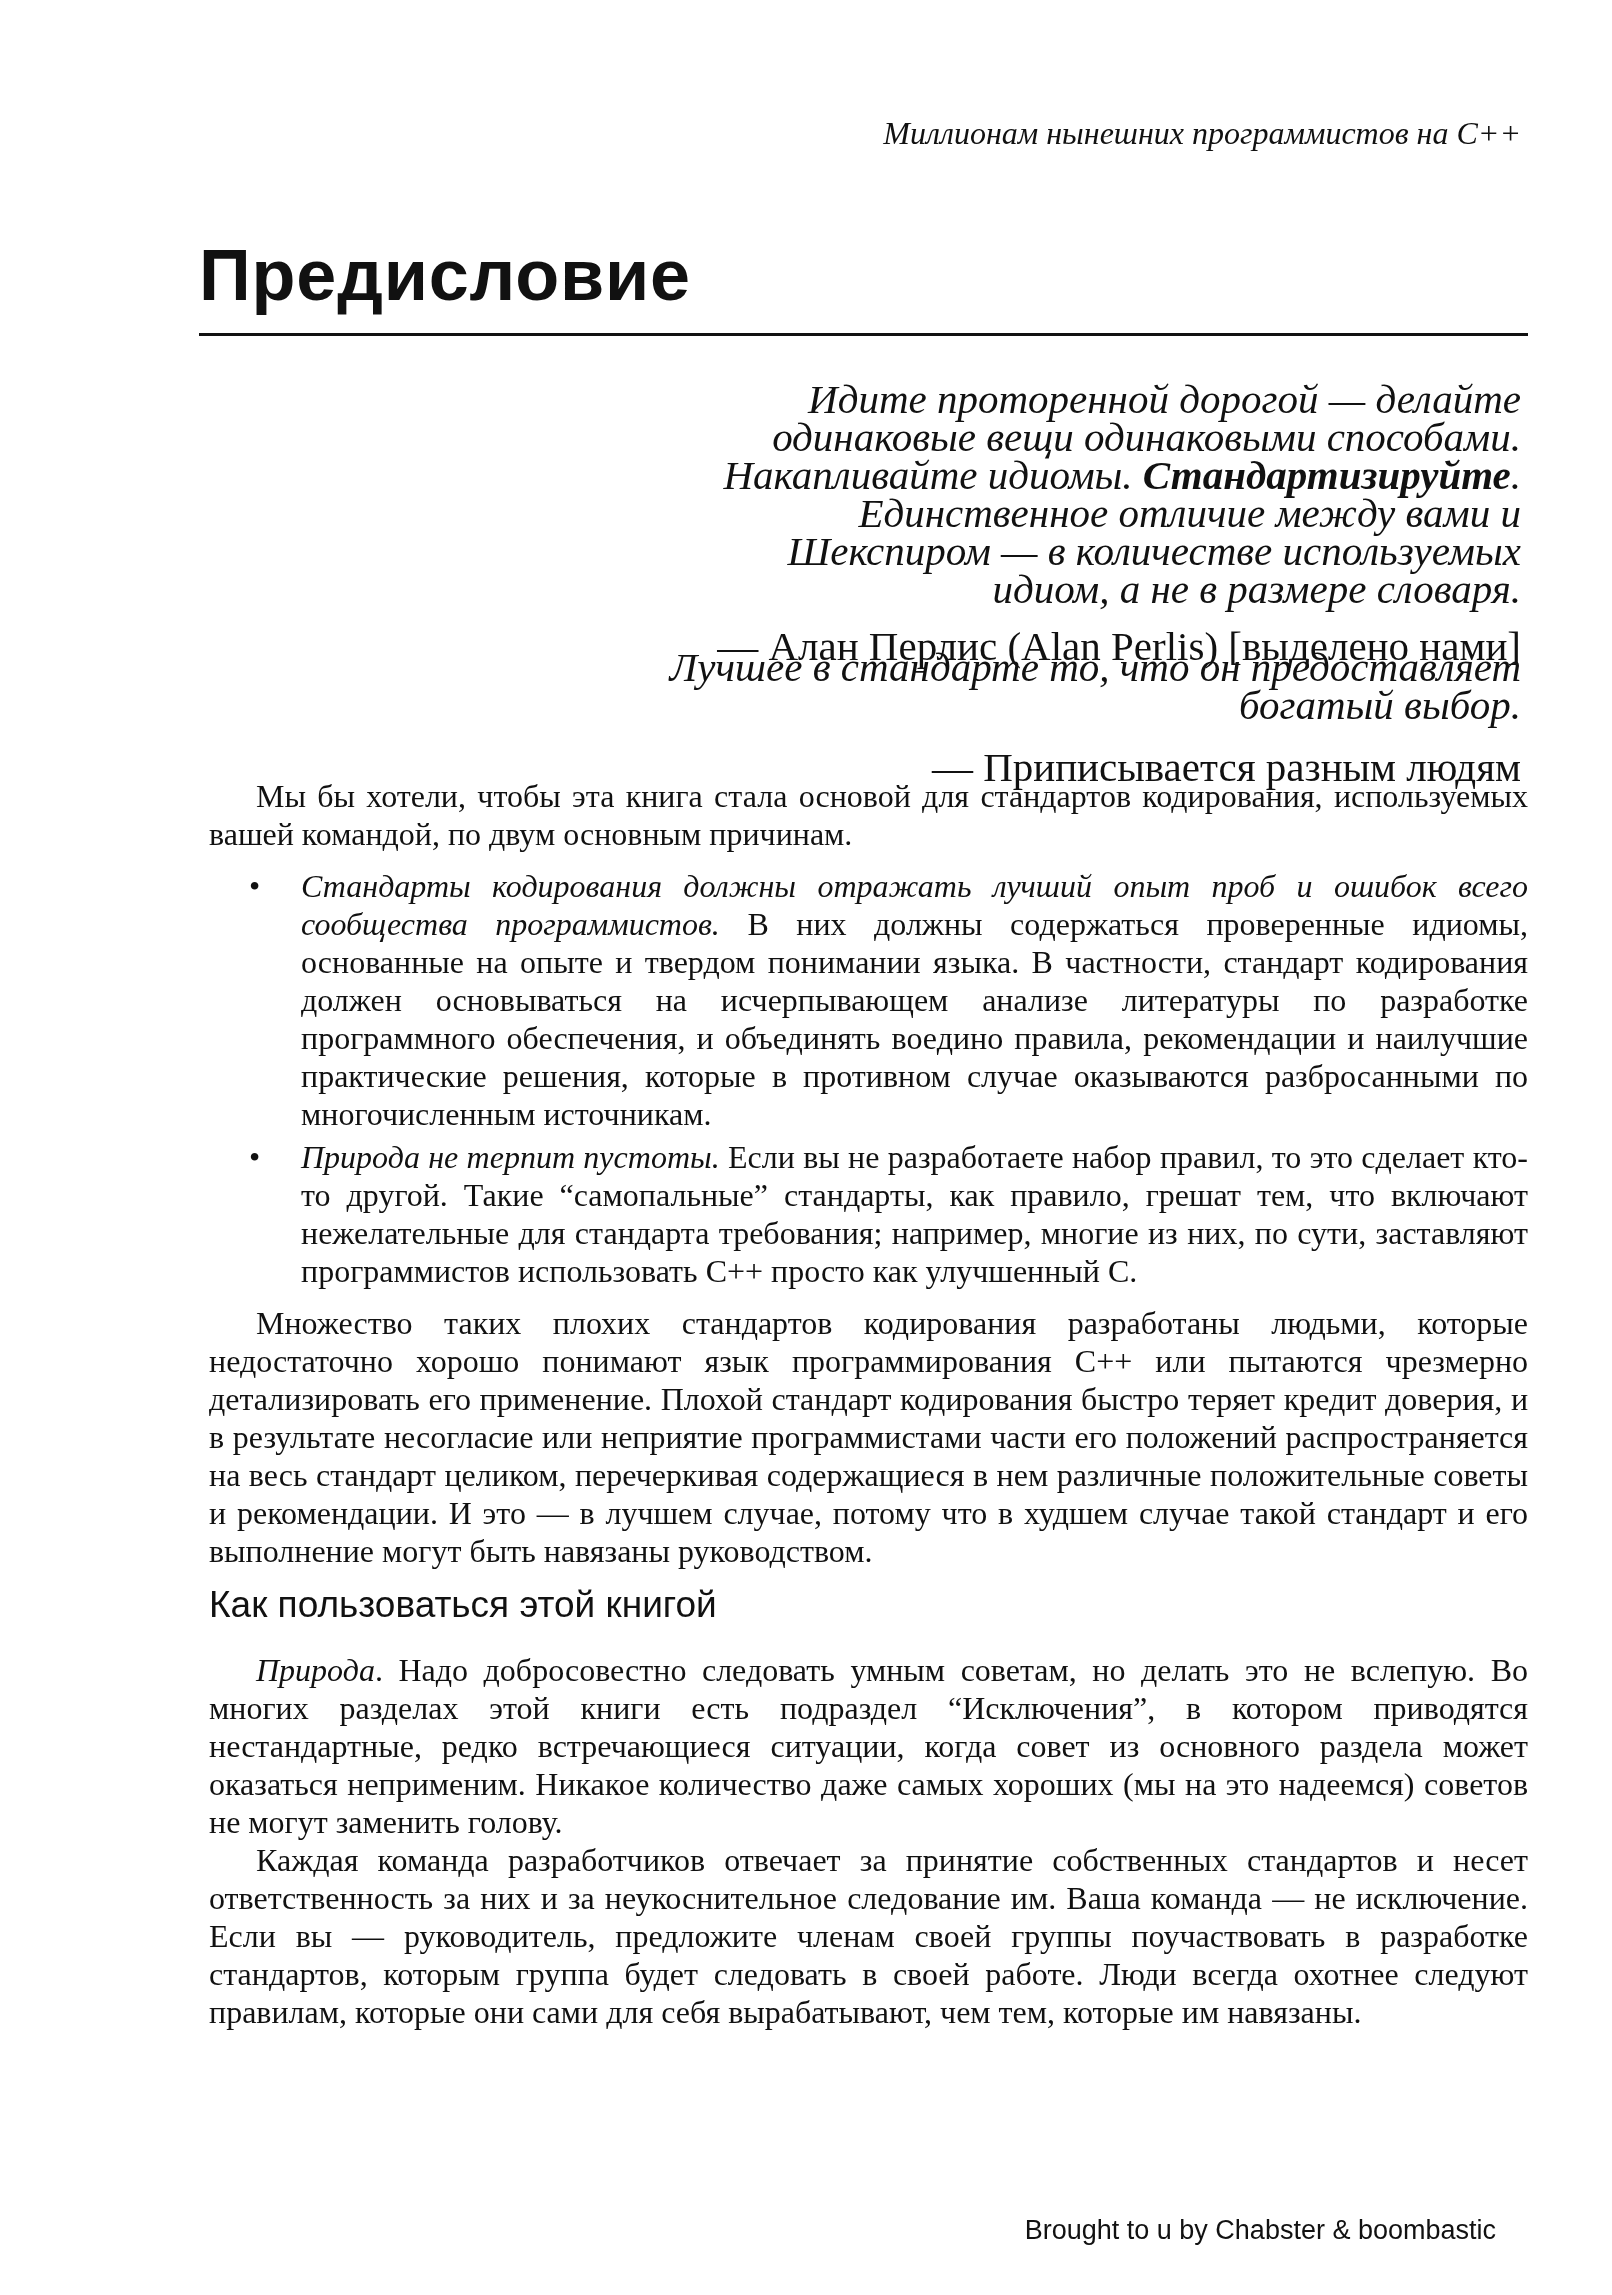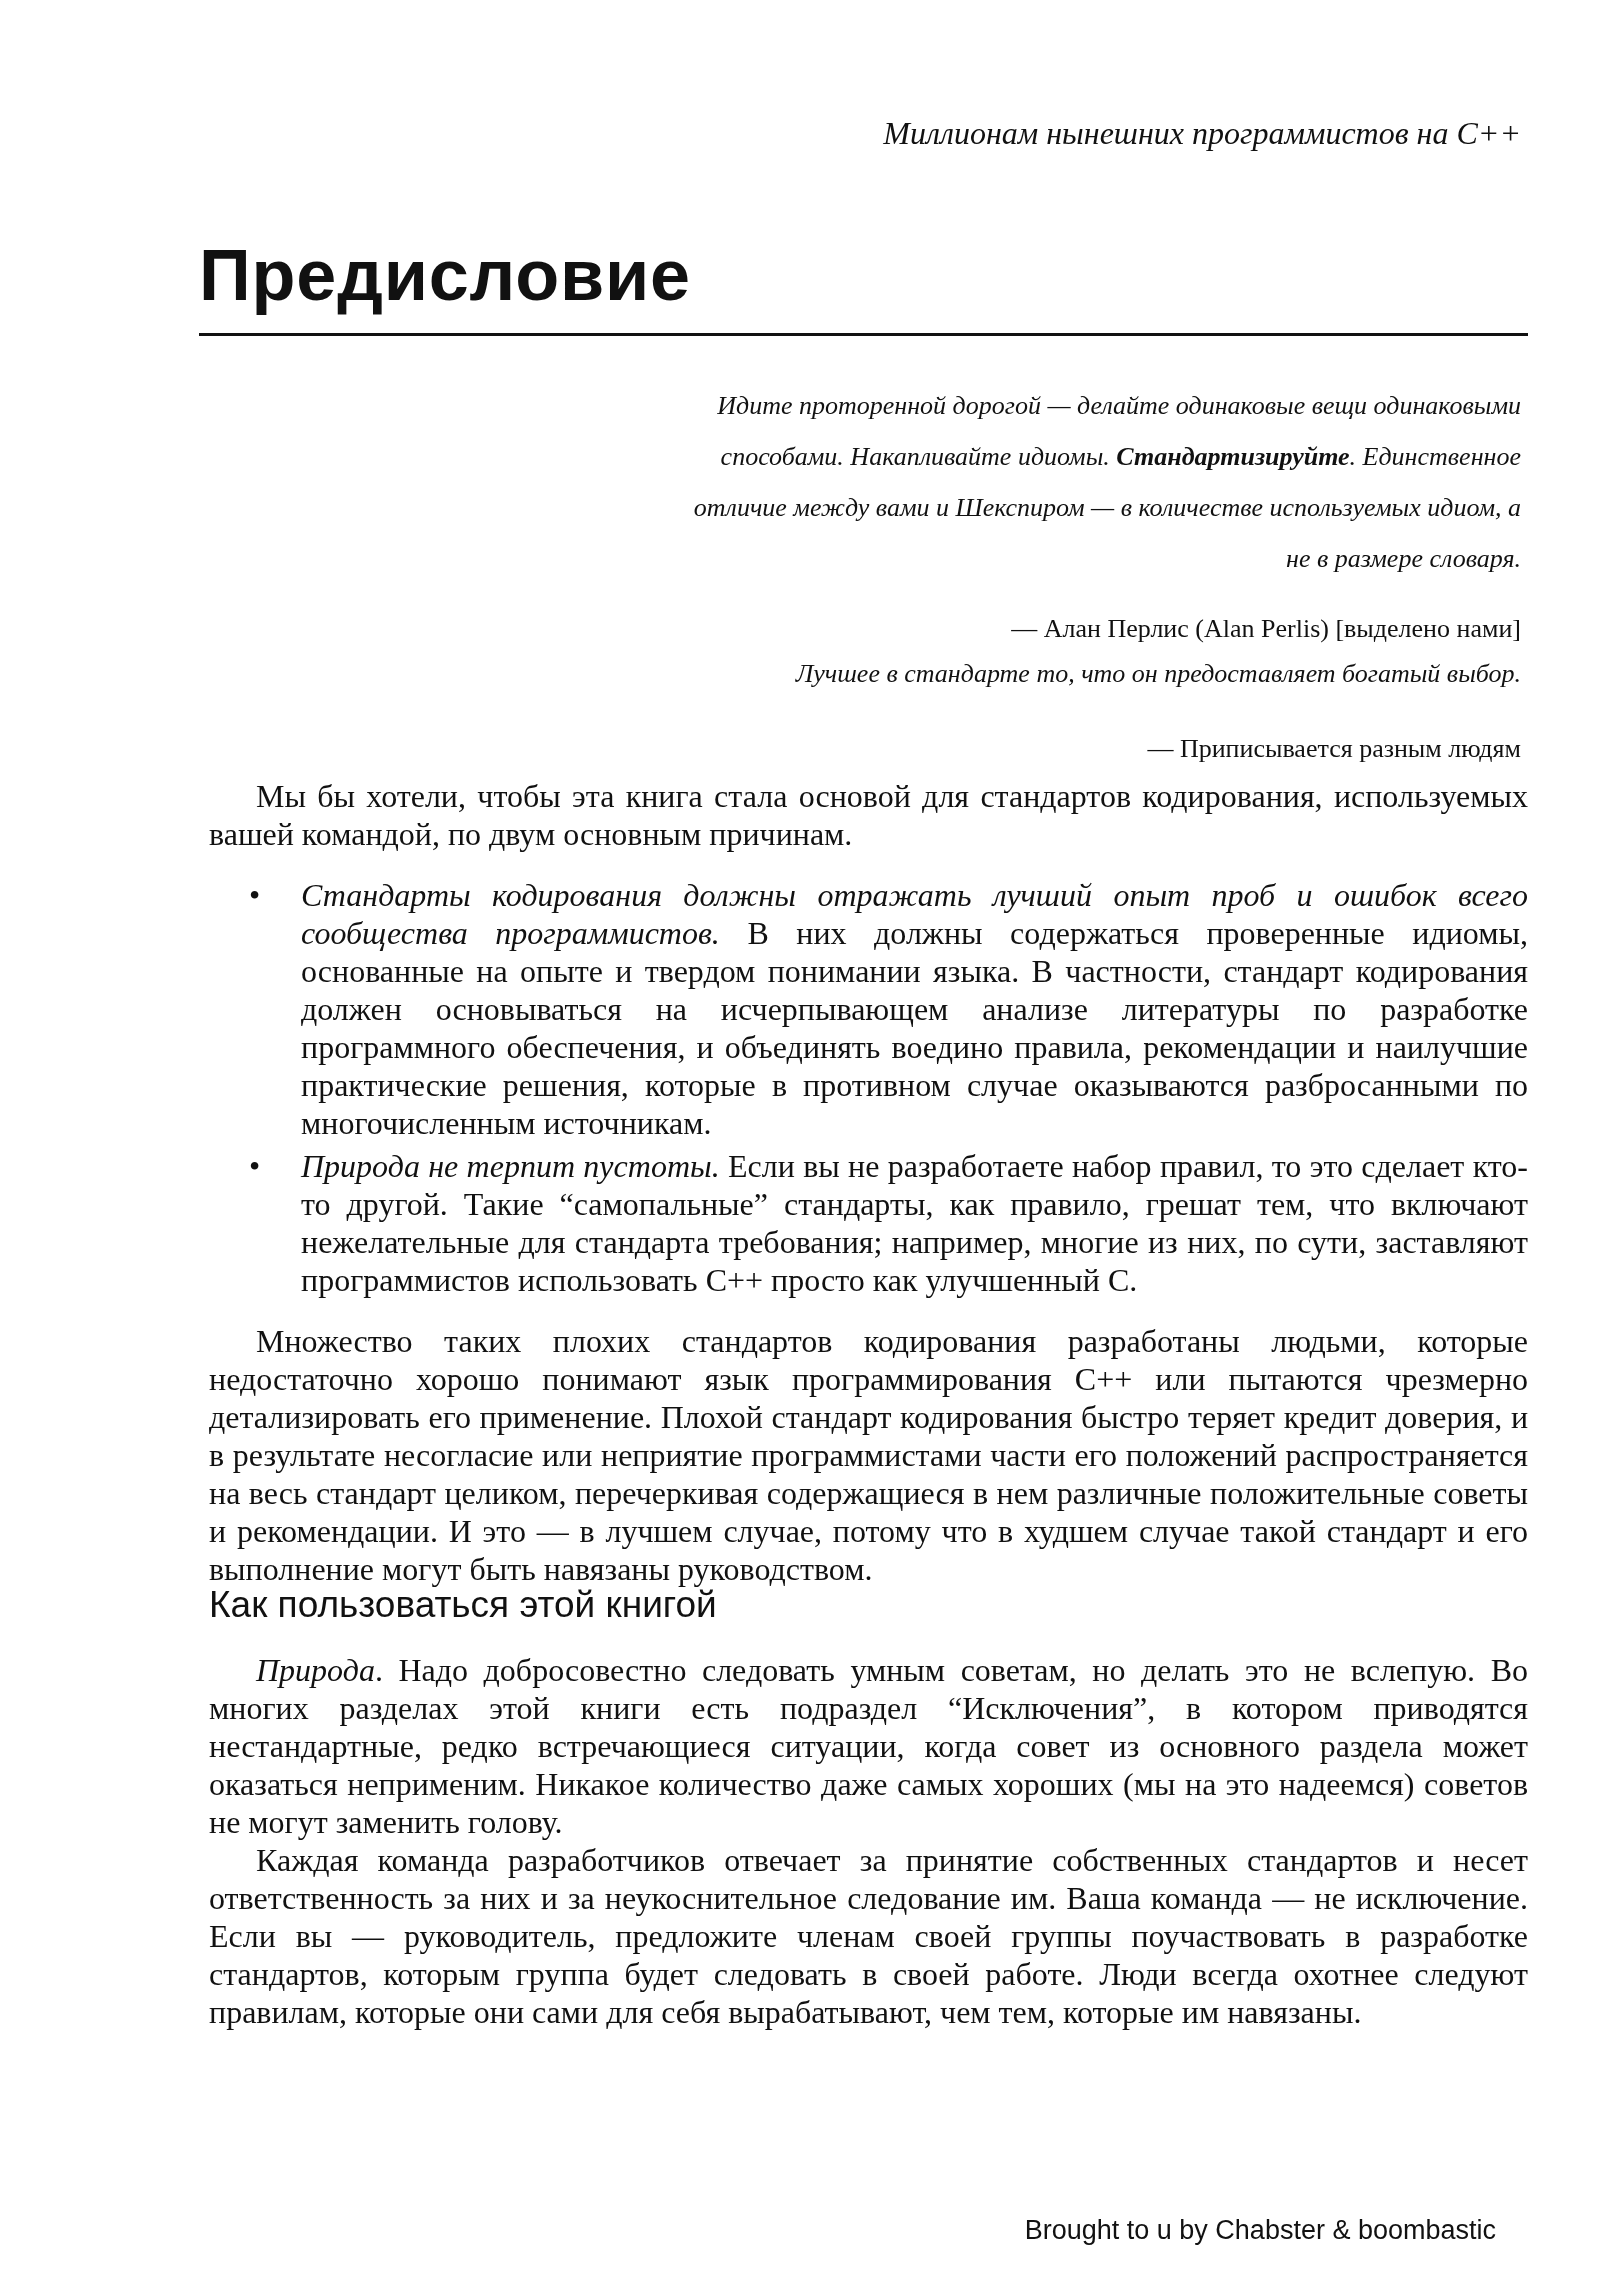--- a/index.html
+++ b/index.html
@@ -16,31 +16,31 @@
       position: absolute; top: 234px; left: 199px;
       font-family: "Liberation Sans", "DejaVu Sans", sans-serif;
       font-weight: bold; font-size: 72px; letter-spacing: 0.8px;
     }
     .title-rule {
       position: absolute; top: 333px; left: 199px; width: 1329px;
       height: 3.3px; background: #111111;
     }
     .epigraph {
       position: absolute; right: 92px; text-align: right;
-      font-size: 26px; line-height: 51px;
+      font-size: 41px; line-height: 38px;
     }
     .epigraph .quote { font-style: italic; }
     .epigraph .quote b { font-style: italic; }
     .epigraph .attribution { margin-top: 19px; }
     .body-text {
       position: absolute; left: 209px; width: 1319px;
       font-size: 32px; line-height: 38px; text-align: justify;
     }
     .body-text p { margin: 0; text-indent: 47px; }
-    .bullets { list-style: none; margin: 23px 0; padding: 0; }
+    .bullets { list-style: none; margin: 14px 0; padding: 0; }
     .bullets li { position: relative; padding-left: 92px; margin-bottom: 5px; }
     .bullets li::before {
       content: "\2022"; position: absolute; left: 40px; top: 0;
     }
     .bullets i { font-style: italic; }
     .section-heading {
       position: absolute; top: 1584px; left: 209px;
       font-family: Liberation Sans, sans-serif;
       font-size: 37px;
     }

